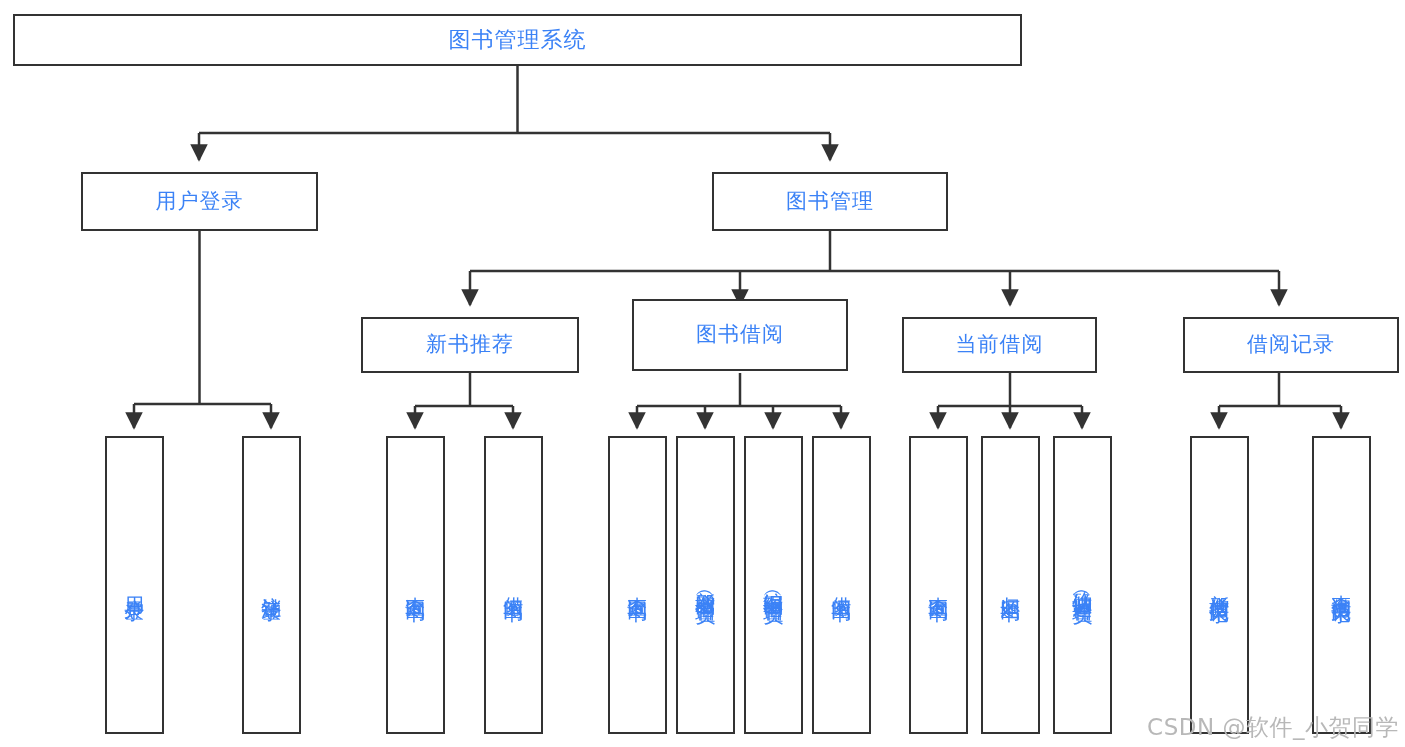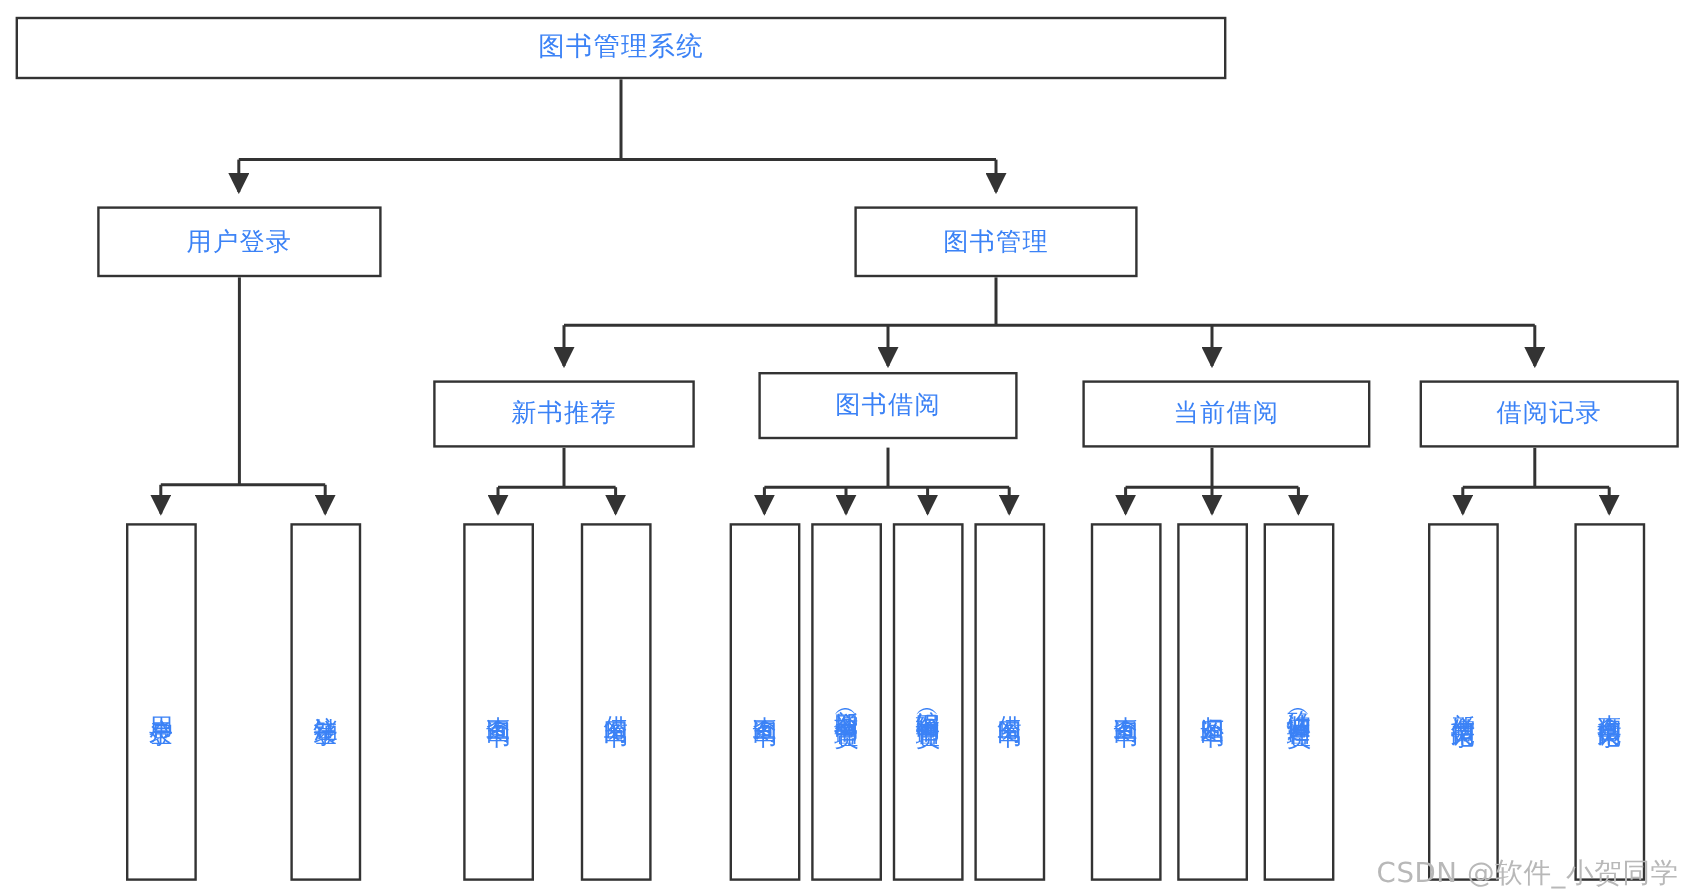--- a/index.html
+++ b/index.html
@@ -130,24 +130,24 @@
   <div class="node horiz" style="left:81px;top:172px;width:237px;height:59px;">
     <span>用户登录</span>
   </div>
   <div class="node horiz" style="left:712px;top:172px;width:236px;height:59px;">
     <span>图书管理</span>
   </div>
 
   <div class="node horiz" style="left:361px;top:317px;width:218px;height:56px;align-items:center;">
     <span>新书推荐</span>
   </div>
-  <div class="node horiz" style="left:632px;top:310px;width:216px;height:56px;">
+  <div class="node horiz" style="left:632px;top:299px;width:216px;height:72px;">
     <span>图书借阅</span>
   </div>
-  <div class="node horiz" style="left:902px;top:317px;width:240px;height:56px;">
+  <div class="node horiz" style="left:902px;top:317px;width:195px;height:56px;">
     <span>当前借阅</span>
   </div>
   <div class="node horiz" style="left:1171px;top:317px;width:216px;height:56px;margin-left:12px;">
     <span>借阅记录</span>
   </div>
 
   <div class="node vert" style="left:105px;top:436px;width:59px;height:298px;">
     <span class="vtext">用户登录</span>
   </div>
   <div class="node vert" style="left:242px;top:436px;width:59px;height:298px;">

